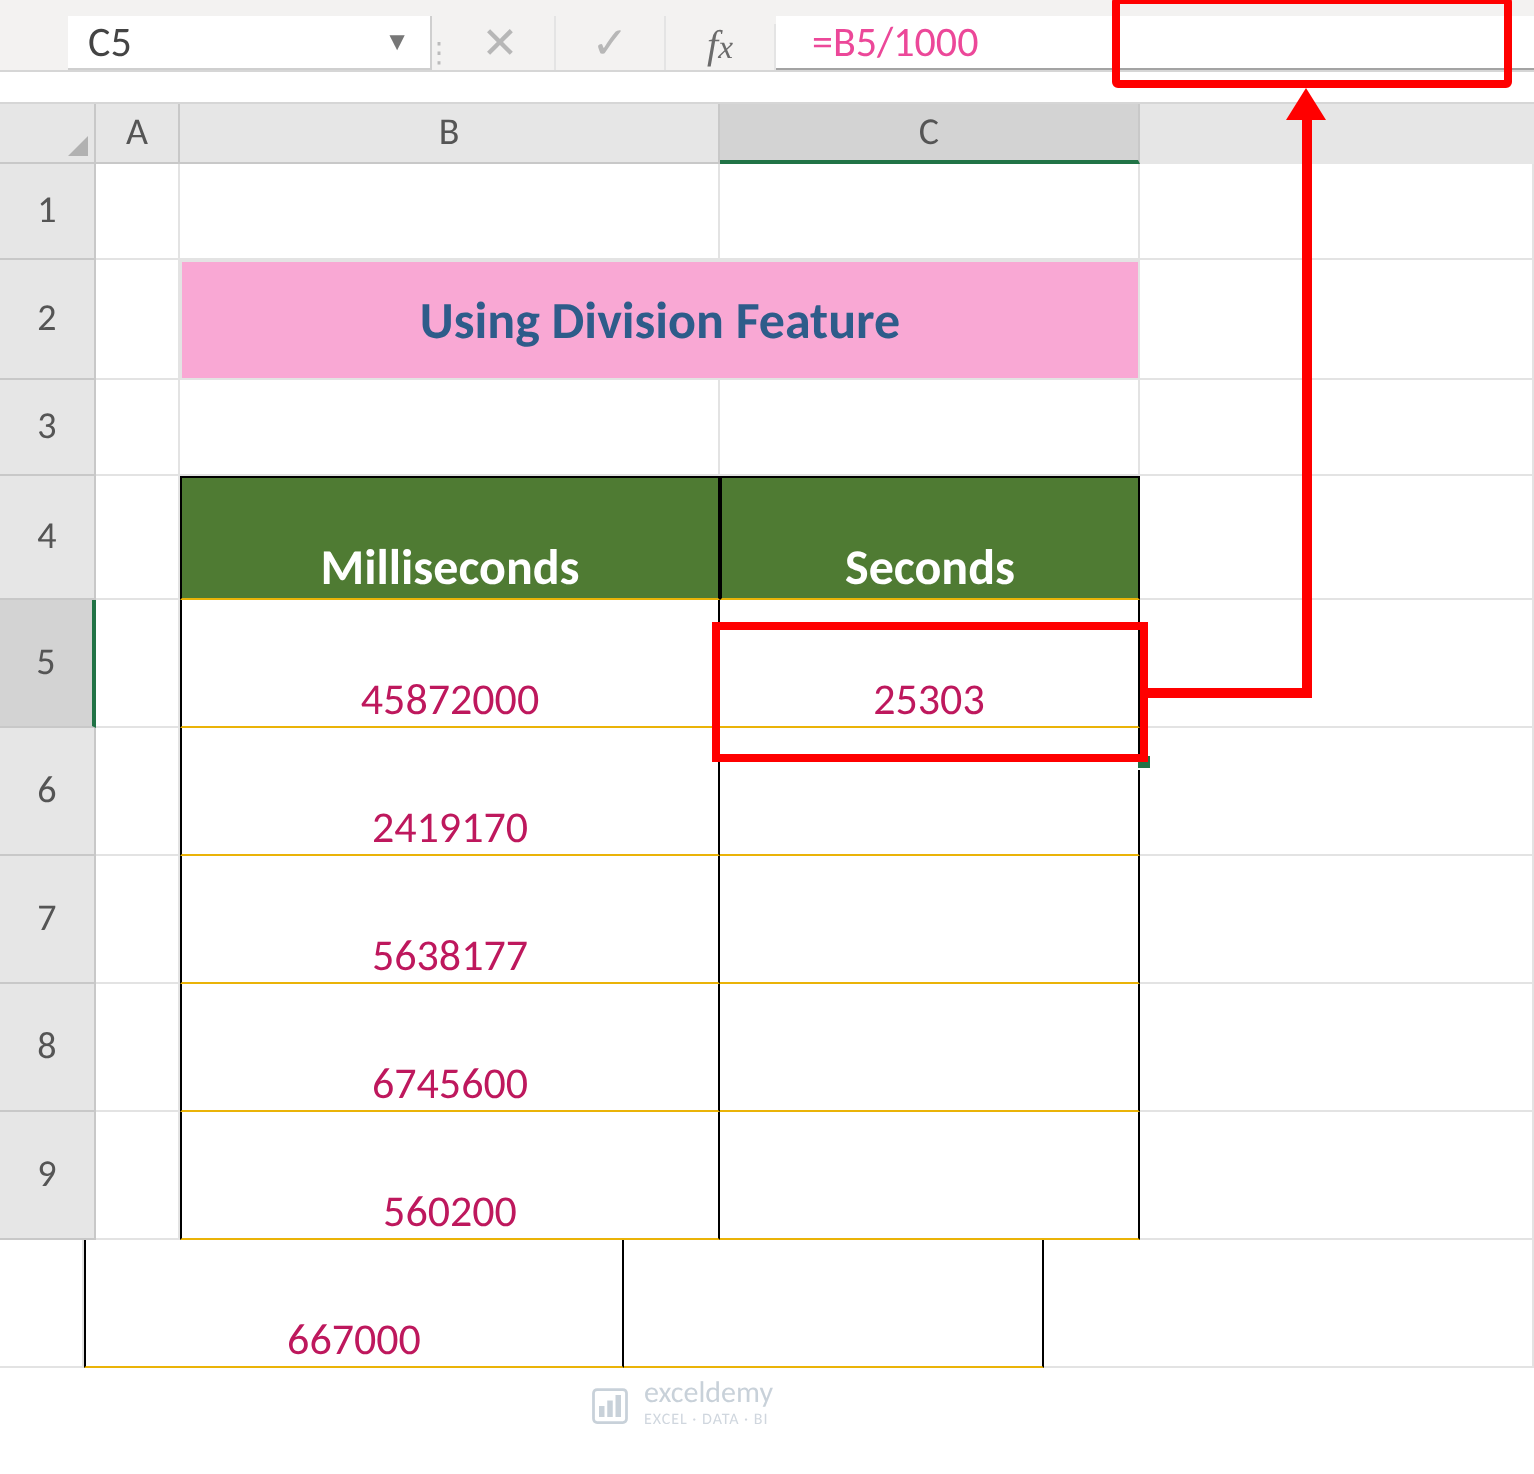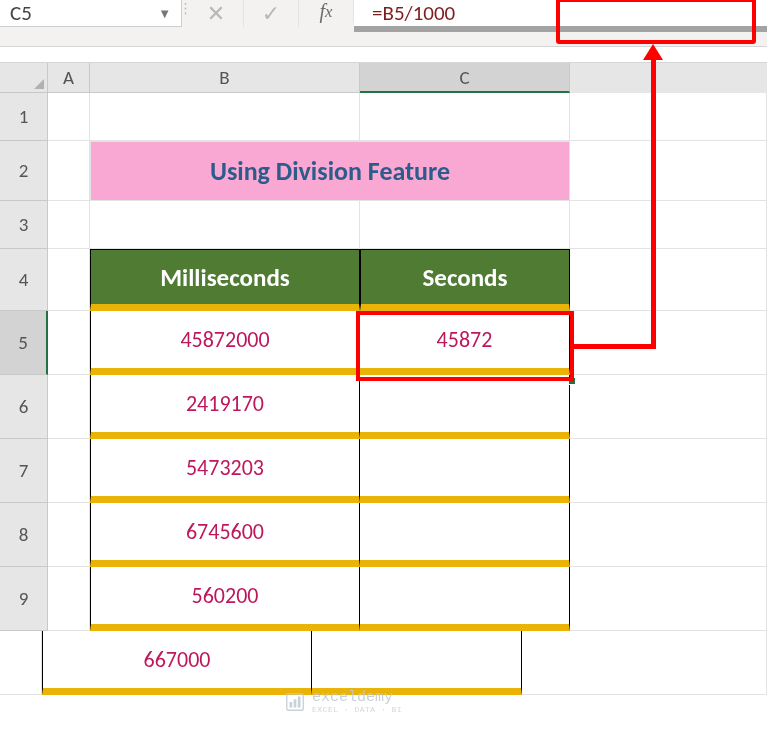--- a/index.html
+++ b/index.html
@@ -8,24 +8,25 @@
     background: #ffffff;
     width: 767px;
     height: 737px;
     position: relative;
     overflow: hidden;
   }
 
   
   .formula-bar {
     display: flex;
-    align-items: flex-start;
-    height: 47px;
+    align-items: flex-end;
+    height: 36px;
     background: #f3f2f1;
     border-bottom: 1px solid #d6d6d6;
+    padding-left: 34px;
   }
   .name-box {
     width: 182px;
     background: #ffffff;
     display: flex;
     align-items: center;
     padding: 0 10px;
     font-size: 21px;
     color: #444;
     border: 1px solid #cfcfcf;
@@ -51,23 +52,23 @@
     font-size: 22px;
     border-right: 1px solid #e4e4e4;
   }
   .fb-btn.fx { font-style: italic; color: #6b6b6b; font-size: 20px; font-family: "Times New Roman", serif;}
   .formula-input {
     flex: 1;
     display: flex;
     align-items: center;
     padding-left: 18px;
     font-size: 21px;
-    color: #7f1d1d;
-    background: #ffffff;
-    border-bottom: 6px solid #a3a3a3;
+    color: #ec4899;
+    background: #ffffff;
+    border-bottom: 1px solid #a3a3a3;
   }
   .formula-highlight {
     position: absolute;
     border: 4px solid #ff0000;
     border-radius: 3px;
     pointer-events: none;
   }
 
   
   .spacer {
@@ -156,21 +157,21 @@
   }
 
   
   .hdr {
     background: #4f7b33;
     color: #ffffff;
     font-weight: bold;
     font-size: 25px;
     border: 1px solid #000;
   }
-  .tbl-b { border-bottom: 7px solid #eab308; }
+  .tbl-b { border-bottom: 1px solid #eab308; align-items: flex-end; }
   .tbl-r { border-right: 1px solid #000; }
   .tbl-l { border-left: 1px solid #000; }
   .tbl-t { border-top: 1px solid #000; }
 
   
   .sel-box {
     position: absolute;
     border: 4px solid #ff0000;
     pointer-events: none;
     z-index: 5;
@@ -280,40 +281,40 @@
       <div class="cell col-D"></div>
     </div>
 
     <div class="row rdata">
       <div class="row-header active" style="height:64px;">5</div>
       <div class="cell col-A"></div>
       <div class="cell col-B tbl-l tbl-b tbl-r">
           <span>45872000</span>
         </div>
       <div class="cell col-C tbl-b tbl-r">
-          <span>45872</span>
+          <span>25303</span>
         </div>
       <div class="cell col-D"></div>
     </div>
     <div class="row rdata">
       <div class="row-header" style="height:64px;">6</div>
       <div class="cell col-A"></div>
       <div class="cell col-B tbl-l tbl-b tbl-r">
           <span>2419170</span>
         </div>
       <div class="cell col-C tbl-b tbl-r">
           <span></span>
         </div>
       <div class="cell col-D"></div>
     </div>
     <div class="row rdata">
       <div class="row-header" style="height:64px;">7</div>
       <div class="cell col-A"></div>
       <div class="cell col-B tbl-l tbl-b tbl-r">
-          <span>5473203</span>
+          <span>5638177</span>
         </div>
       <div class="cell col-C tbl-b tbl-r">
           <span></span>
         </div>
       <div class="cell col-D"></div>
     </div>
     <div class="row rdata">
       <div class="row-header" style="height:64px;">8</div>
       <div class="cell col-A"></div>
       <div class="cell col-B tbl-l tbl-b tbl-r">
@@ -348,21 +349,21 @@
   </div>
 </div>
 
 <div class="sel-box" style="left:356px; top:311px; width:218px; height:70px;"></div>
 <div class="fill-handle" style="left:568px; top:377px;"></div>
 
 <div class="arrow-h" style="left:574px; top:344px; width:82px;"></div>
 <div class="arrow-v" style="left:651px; top:58px; height:291px;"></div>
 <div class="arrow-head-up" style="left:643px; top:44px;"></div>
 
-<div class="watermark" style="left:284px; top:690px;font-family:Liberation Mono, monospace;">
+<div class="watermark" style="left:294px; top:690px;">
   <svg width="22" height="22" viewBox="0 0 24 24">
     <rect x="3" y="3" width="18" height="18" rx="2" fill="none" stroke="#bfc9d3" stroke-width="1.5"></rect>
     <rect x="6" y="12" width="3" height="6" fill="#bfc9d3"></rect>
     <rect x="10.5" y="9" width="3" height="9" fill="#bfc9d3"></rect>
     <rect x="15" y="6" width="3" height="12" fill="#bfc9d3"></rect>
   </svg>
   <div>
     <div class="wm-text">exceldemy</div>
     <div class="wm-sub">EXCEL · DATA · BI</div>
   </div>

